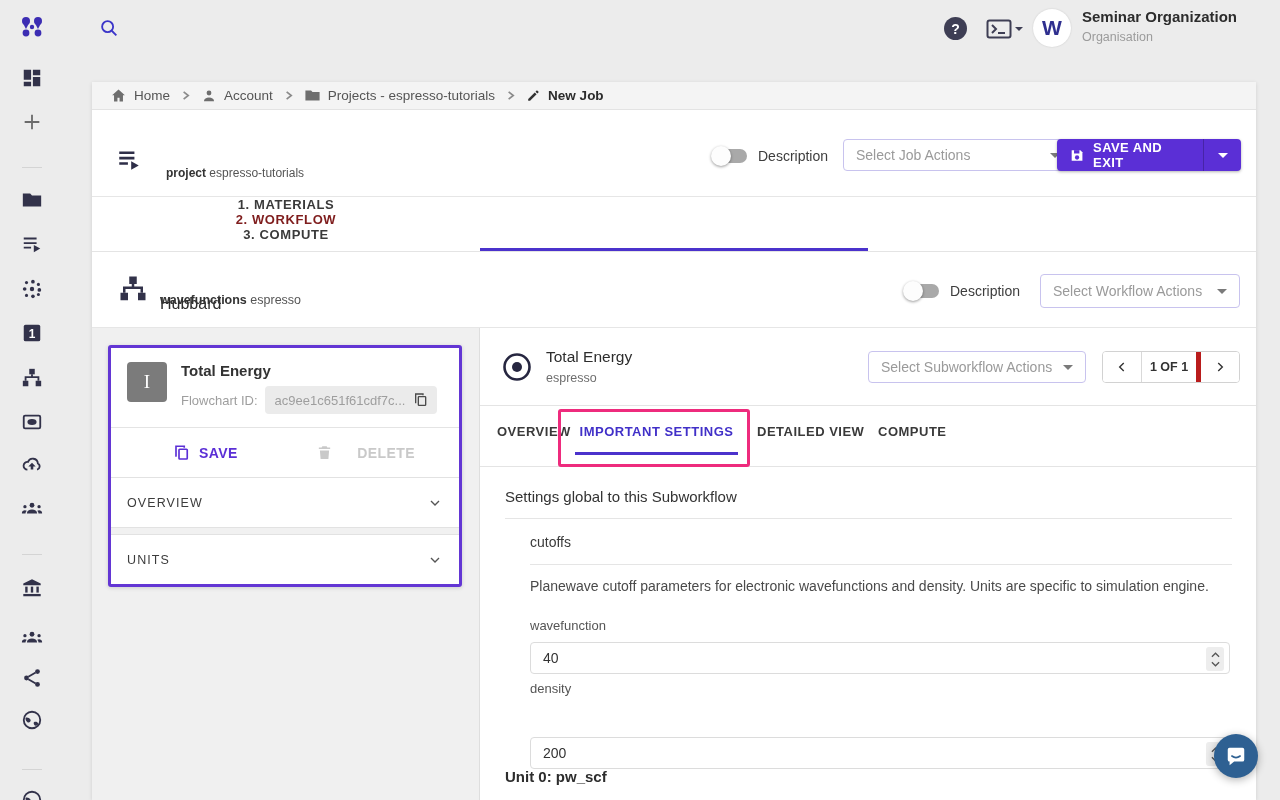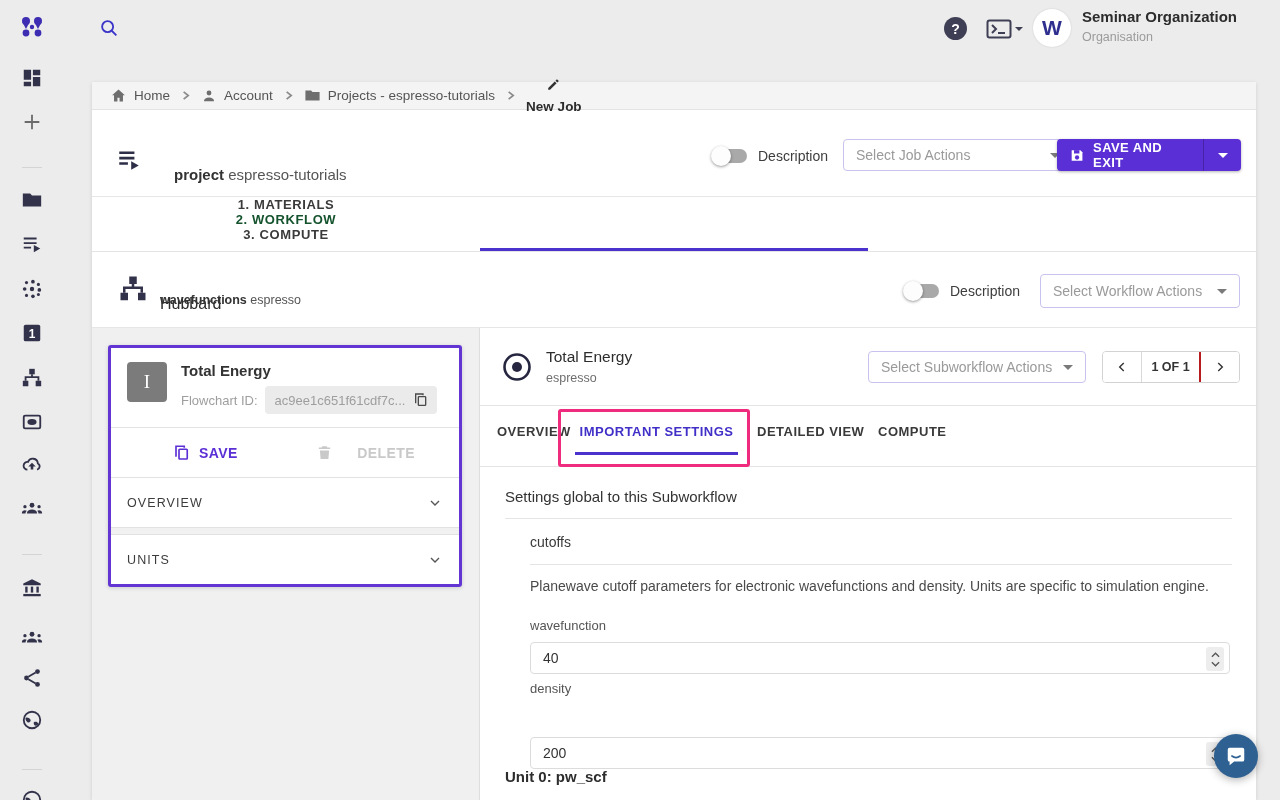--- a/index.html
+++ b/index.html
@@ -29,27 +29,27 @@
   .rail-div { left:22px; width:20px; height:1px; background:#d4d4d4; }
 
   
   .main-card { left:92px; top:82px; width:1164px; height:718px; background:#fff;
     box-shadow:0 1px 4px rgba(0,0,0,.12); }
 
   .breadcrumb { left:0; top:0; width:100%; height:28px; background:#f4f4f4;
     border-bottom:1px solid #e3e3e3; display:flex; align-items:center; padding-left:18px; gap:9px;
     font-size:13.5px; color:#555; }
   .bc-item { display:flex; align-items:center; gap:7px; cursor:pointer; }
-  .bc-item.current { font-weight:bold; color:#2c2c2c; cursor:default;flex-direction:column; }
+  .bc-item.current { font-weight:bold; color:#2c2c2c; cursor:default; }
 
   .job-header { left:0; top:28px; width:100%; height:87px; border-bottom:1px solid #e6e6e6; }
   .jh-icon { left:24px; top:36px; }
   .jh-titlewrap { left:66px; top:20px; width:532px; border-bottom:1px dashed #c6c6c6; padding-bottom:9px; }
   .jh-title { font-size:18px; color:#30304a; }
-  .jh-project { left:82px; top:56px; font-size:15px; color:#555; }
+  .jh-project { left:74px; top:56px; font-size:12px; color:#555; }
   .jh-project b { color:#333; }
 
   .toggle { width:34px; height:14px; background:#a9a9a9; border-radius:7px; position:relative; cursor:pointer; }
   .toggle::after { content:""; position:absolute; left:-2px; top:-3px; width:20px; height:20px;
     border-radius:50%; background:#fdfdfd; box-shadow:0 1px 3px rgba(0,0,0,.4); }
   .toggle-label { font-size:14px; color:#3d3d3d; }
 
   .select { border:1px solid #c8c3ee; border-radius:4px; background:#fff; display:flex;
     align-items:center; padding:0 12px; font-size:14px; color:#9a9a9a; cursor:pointer; }
   .select .caret { margin-left:auto; width:0; height:0; border-left:5px solid transparent;
@@ -60,21 +60,21 @@
   .save-main { display:flex; align-items:center; gap:8px; padding:0 12px; flex:1;
     font-size:13px; font-weight:bold; letter-spacing:.4px; }
   .save-caret { width:38px; height:100%; border-left:1px solid rgba(0,0,0,.22);
     display:flex; align-items:center; justify-content:center; }
   .save-caret i { width:0; height:0; border-left:5px solid transparent; border-right:5px solid transparent;
     border-top:5px solid #fff; }
 
   .job-tabs { left:0; top:115px; width:100%; height:55px; border-bottom:1px solid #e4e4e4; display:flex;flex-direction:column; }
   .job-tab { width:388px; display:flex; align-items:center; justify-content:center;
     font-size:13px; font-weight:600; letter-spacing:.6px; color:#3a3a3a; cursor:pointer; }
-  .job-tab.active { color:#14532d; }
+  .job-tab.active { color:#7f1d1d; }
   .job-tabs .underline { position:absolute; left:388px; bottom:0; width:388px; height:3px; background:#4b32cc; }
 
   .wf-header { left:0; top:170px; width:100%; height:76px; border-bottom:1px solid #e6e6e6; }
   .wf-icon { left:26px; top:22px; }
   .wf-title { left:68px; top:16px; font-size:16px; color:#2d2d2d;margin-top:27px; }
   .wf-sub { left:68px; top:41px; font-size:12.5px; color:#555; }
   .wf-sub b { color:#333; }
 
   .content { left:0; top:246px; width:100%; height:472px; display:flex; }
   .left-panel { width:388px; height:100%; background:#f0f0f0; border-right:1px solid #dedede; position:relative; }
@@ -106,21 +106,21 @@
 
   
   .sw-icon { left:20px; top:22px; cursor:default; }
   .sw-title { left:66px; top:20px; font-size:15.5px; color:#2d2d2d; }
   .sw-sub { left:66px; top:43px; font-size:12.5px; color:#6e6e6e; }
   .sw-select { left:388px; top:23px; width:218px; height:32px; }
   .sw-pager { left:622px; top:23px; width:138px; height:32px; border:1px solid #d2d2d2;
     border-radius:4px; display:flex; align-items:stretch; overflow:hidden; }
   .pager-btn { width:38px; display:flex; align-items:center; justify-content:center; cursor:pointer; background:#fff; border:none; }
   .pager-label { flex:1; display:flex; align-items:center; justify-content:center; font-size:12.5px;
-    font-weight:600; color:#333; border-left:1px solid #d9d9d9; border-right:2px solid #b91c1c; }
+    font-weight:600; color:#333; border-left:1px solid #d9d9d9; border-right:5px solid #b91c1c; }
   .sw-hdr-line { left:0; top:77px; width:100%; height:1px; background:#e4e4e4; }
   .sw-tab { top:96px; font-size:13px; font-weight:600; letter-spacing:.5px; color:#3a3a3a; cursor:pointer; }
   .sw-tab.active { color:#4130c8; }
   .sw-underline { left:95px; top:124px; width:163px; height:3px; background:#4b32cc; }
   .annotation { left:78px; top:81px; width:192px; height:58px; border:3px solid #ee2b7d;
     border-radius:3px; pointer-events:none; z-index:5; }
   .sw-tabs-line { left:0; top:138px; width:100%; height:1px; background:#e4e4e4; }
 
   .settings-title { left:25px; top:160px; font-size:15px; font-weight:500; color:#333; }
   .hline { height:1px; background:#e5e5e5; }

